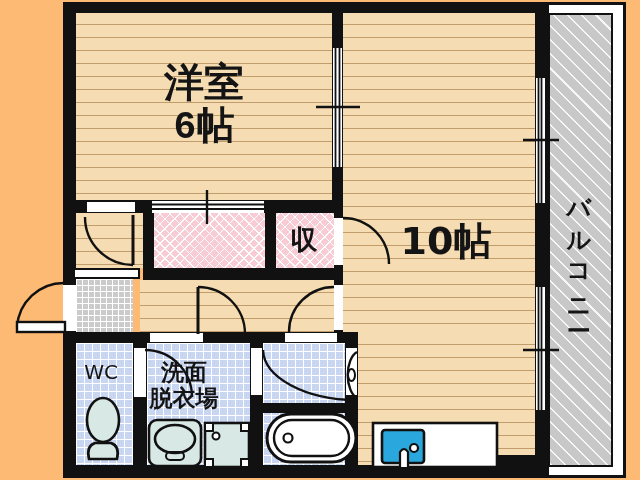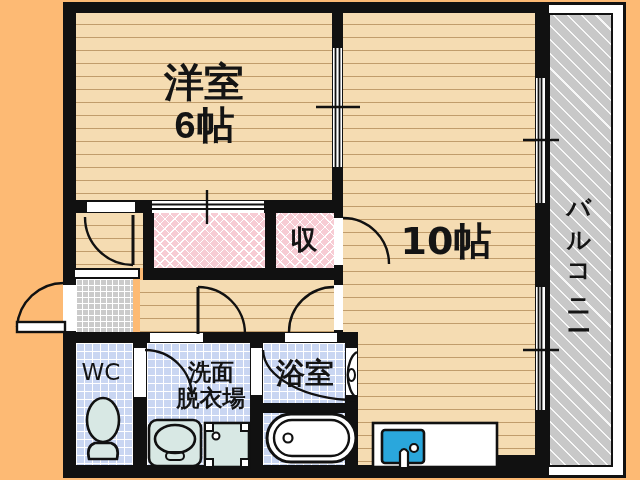--- a/index.html
+++ b/index.html
@@ -148,21 +148,20 @@
         <path d="M400,467 L400,452 Q404,446 408,452 L408,467" fill="#fff" stroke-width="2.2"></path>
         <circle cx="414" cy="448" r="4" fill="#fff" stroke-width="2.2"></circle>
       </g>
     </g>
   </svg>
 
   <div class="lbl" style="left:204px;top:82px;font-size:40px;">洋室</div>
   <div class="lbl" style="left:204px;top:128px;font-size:38px;font-family:Liberation Mono, monospace;">6帖</div>
   <div class="lbl" style="left:446px;top:242px;font-size:38px;text-align:right;">10帖</div>
   <div class="lbl" style="left:304px;top:240px;font-size:27px;">収</div>
-  <div class="lbl" style="left:101px;top:372px;font-size:23px;font-weight:500;">WC</div>
-  <div class="lbl" style="left:211px;top:385px;font-size:23px;">
+  <div class="lbl" style="left:101px;top:372px;font-size:20px;font-weight:500;">WC</div>
+  <div class="lbl" style="left:184px;top:385px;font-size:23px;">
     <span>洗面</span><br>
     <span>脱衣場</span>
   </div>
-  <div class="lbl" style="left:305px;top:374px;font-size:29px;">浴室</div>
   <div class="lbl lbl-v" style="left:578px;top:253px;font-size:24px;font-weight:600;z-index:5;">バルコニー</div>
 
 </div>
 
 </body></html>

